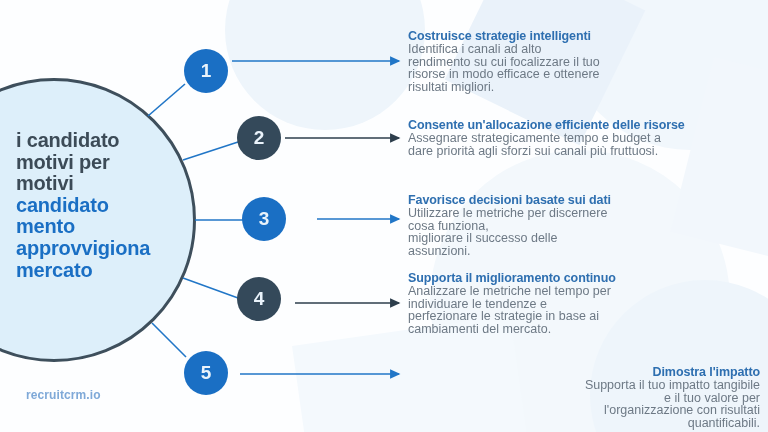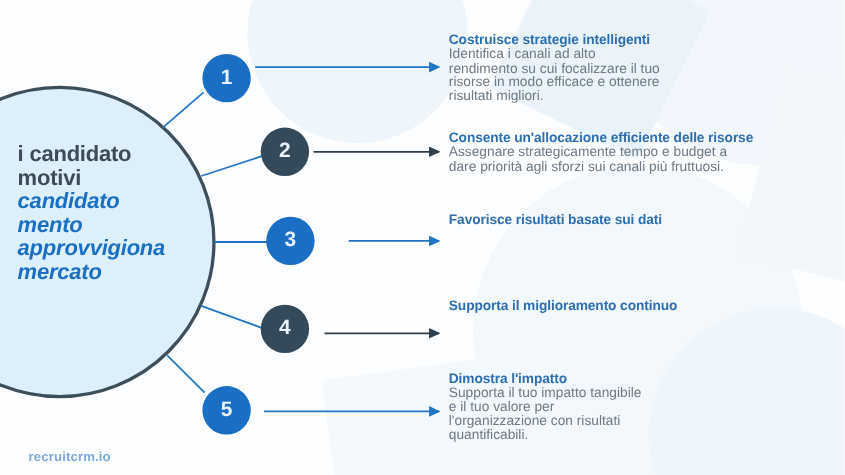--- a/index.html
+++ b/index.html
@@ -50,21 +50,21 @@
     left: 16px;
     top: 130px;
     width: 190px;
     z-index: 4;
     font-size: 20px;
     font-weight: bold;
     line-height: 1.08;
     letter-spacing: -0.2px;
   }
   .hub-text .dark { color: #3c4b57; display: block; }
-  .hub-text .accent { color: #1a6fc4; display: block; font-style: italic; }
+  .hub-text .accent { color: #1a6fc4; display: block; }
 
   
   .wires {
     position: absolute;
     inset: 0;
     z-index: 3;
   }
 
   
   .node {
@@ -109,21 +109,20 @@
   
   .brand {
     position: absolute;
     left: 26px;
     top: 388px;
     z-index: 6;
     color: #7fa9d8;
     font-size: 12px;
     font-weight: bold;
     letter-spacing: 0.1px;
-    margin-top: 20px;
   }
 </style>
 </head>
 <body>
 
 <div id="canvas">
 
   <div class="bg-layer">
     <div class="bg-blob" style="left:225px;  top:-70px;  width:200px; height:200px; background:#eef5fb;"></div>
     <div class="bg-blob" style="left:560px;  top:-110px; width:260px; height:260px; background:#f1f7fc;"></div>
@@ -155,20 +154,21 @@
     <line x1="232" y1="61" x2="399" y2="61" stroke="#2176c7" stroke-width="1.6" marker-end="url(#arrow-blue)"></line>
     <line x1="285" y1="138" x2="399" y2="138" stroke="#2d3e4c" stroke-width="1.6" marker-end="url(#arrow-navy)"></line>
     <line x1="317" y1="219" x2="399" y2="219" stroke="#2176c7" stroke-width="1.6" marker-end="url(#arrow-blue)"></line>
     <line x1="295" y1="303" x2="399" y2="303" stroke="#2d3e4c" stroke-width="1.6" marker-end="url(#arrow-navy)"></line>
     <line x1="240" y1="374" x2="399" y2="374" stroke="#2176c7" stroke-width="1.6" marker-end="url(#arrow-blue)"></line>
   </svg>
 
   <div class="hub"></div>
   <div class="hub-text">
     <span class="dark"> i candidato</span>
+    <span class="dark">motivi per</span>
     <span class="dark">motivi</span>
     <span class="accent">candidato</span>
     <span class="accent">mento</span>
     <span class="accent">approvvigiona</span>
     <span class="accent">mercato</span>
   </div>
 
   <div class="node blue" style="left:184px; top:49px;">
     <span>1</span>
   </div>
@@ -193,28 +193,36 @@
 risultati migliori.</p>
   </div>
 
   <div class="entry" style="left:408px; top:119px;">
     <p class="entry-title">Consente un'allocazione efficiente delle risorse</p>
     <p class="entry-body">Assegnare strategicamente tempo e budget a
 dare priorità agli sforzi sui canali più fruttuosi.</p>
   </div>
 
   <div class="entry" style="left:408px; top:194px;">
-    <p class="entry-title">Favorisce risultati basate sui dati</p>
+    <p class="entry-title">Favorisce decisioni basate sui dati</p>
+    <p class="entry-body">Utilizzare le metriche per discernere
+cosa funziona,
+migliorare il successo delle
+assunzioni.</p>
   </div>
 
   <div class="entry" style="left:408px; top:272px;">
     <p class="entry-title">Supporta il miglioramento continuo</p>
-  </div>
-
-  <div class="entry" style="left:408px; top:338px;">
+    <p class="entry-body">Analizzare le metriche nel tempo per
+individuare le tendenze e
+perfezionare le strategie in base ai
+cambiamenti del mercato.</p>
+  </div>
+
+  <div class="entry" style="left:408px; top:366px;text-align:right;">
     <p class="entry-title">Dimostra l'impatto</p>
     <p class="entry-body">Supporta il tuo impatto tangibile
 e il tuo valore per
 l'organizzazione con risultati
 quantificabili.</p>
   </div>
 
   <div class="brand">recruitcrm.io</div>
 
 </div>

